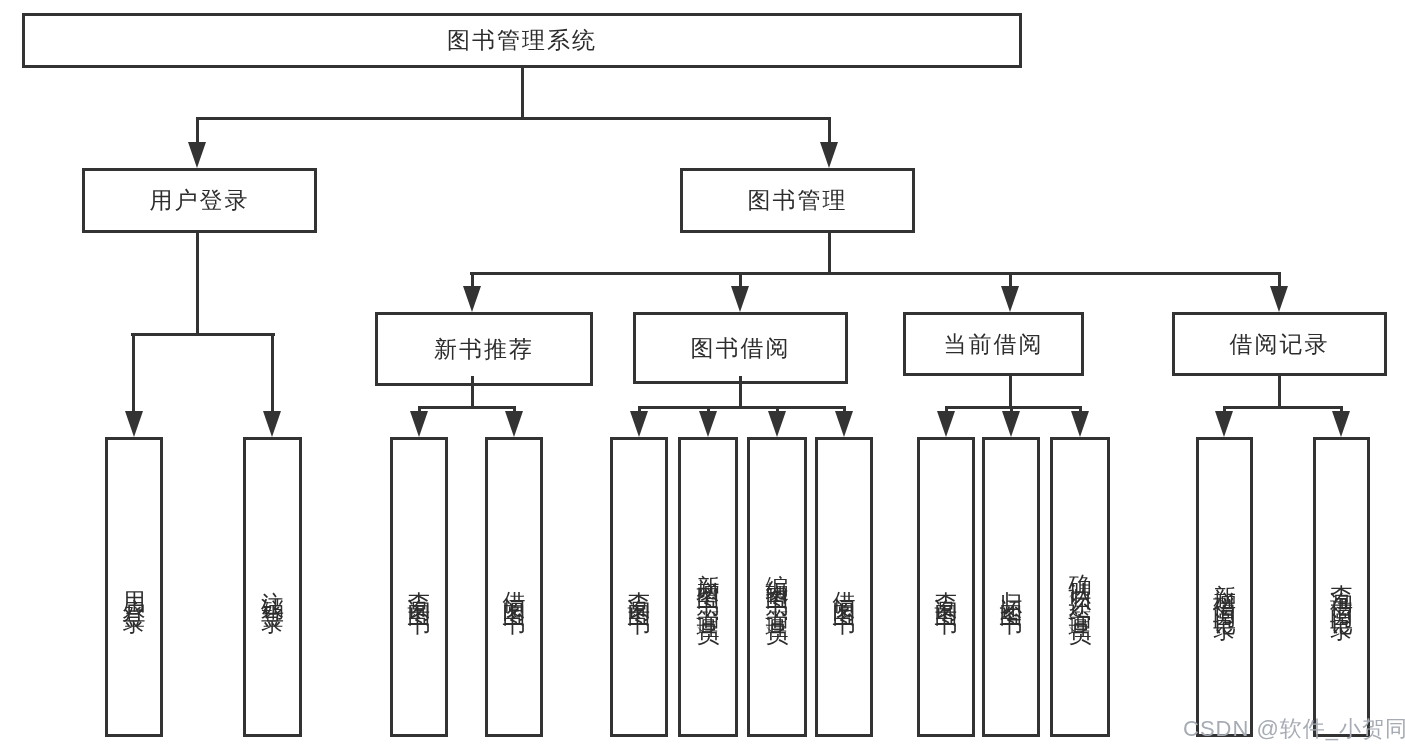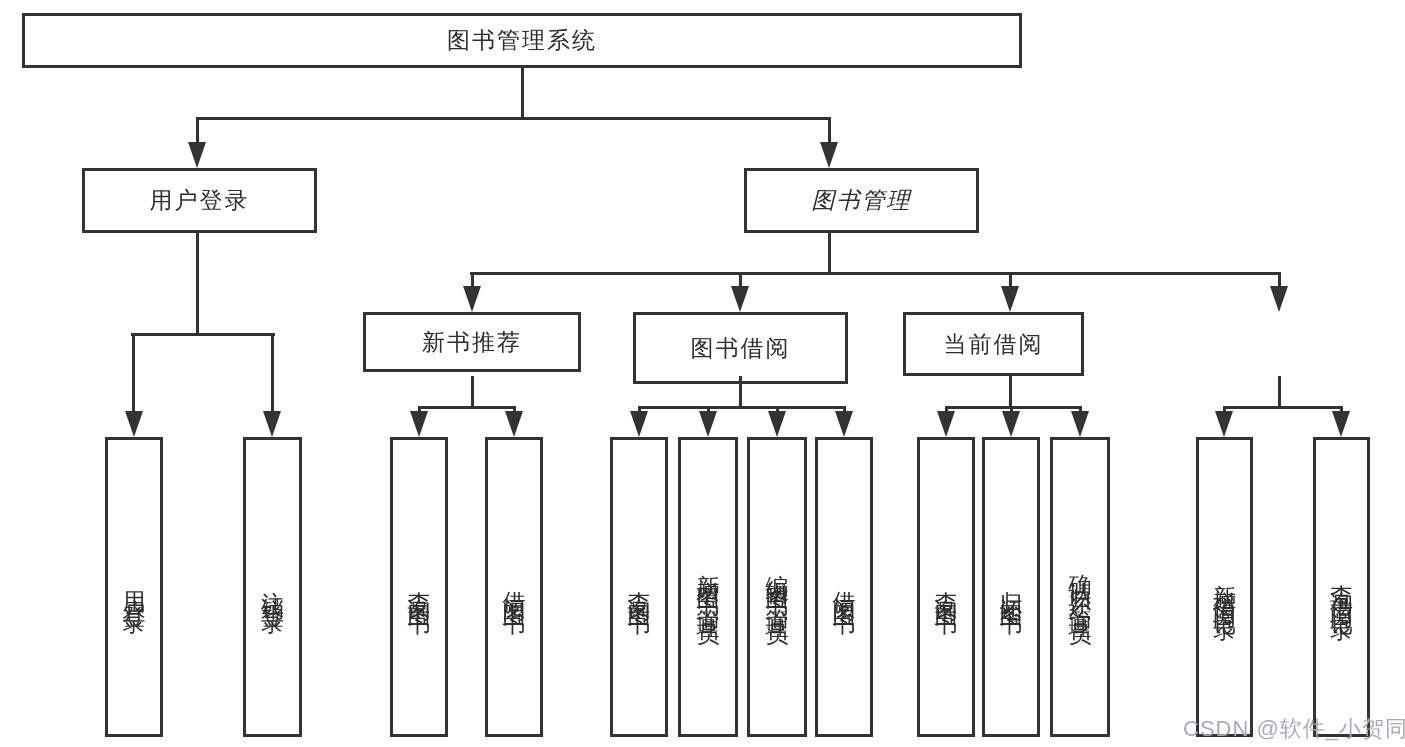--- a/index.html
+++ b/index.html
@@ -25,43 +25,44 @@
   <div class="box" style="left:22px;top:13px;width:1000px;height:55px;">图书管理系统</div>
 
   <div class="vl" style="left:521px;top:68px;height:50px;"></div>
   <div class="hl" style="left:196px;top:117px;width:635px;"></div>
   <div class="vl" style="left:196px;top:117px;height:28px;"></div>
   <div class="ar" style="left:188px;top:142px;"></div>
   <div class="vl" style="left:828px;top:117px;height:28px;"></div>
   <div class="ar" style="left:820px;top:142px;"></div>
 
   <div class="box" style="left:82px;top:168px;width:235px;height:65px;">用户登录</div>
-  <div class="box" style="left:744px;top:168px;width:235px;height:65px;font-style:italic;">图书管理</div>
+  <div class="box" style="left:680px;top:168px;width:235px;height:65px;">图书管理</div>
 
   <div class="vl" style="left:196px;top:233px;height:101px;"></div>
   <div class="hl" style="left:131px;top:333px;width:144px;"></div>
   <div class="vl" style="left:132px;top:333px;height:80px;"></div>
   <div class="ar" style="left:125px;top:411px;"></div>
   <div class="vl" style="left:271px;top:333px;height:80px;"></div>
   <div class="ar" style="left:263px;top:411px;"></div>
 
   <div class="vl" style="left:828px;top:233px;height:42px;"></div>
   <div class="hl" style="left:470px;top:272px;width:811px;"></div>
   <div class="vl" style="left:471px;top:272px;height:20px;"></div>
   <div class="ar" style="left:463px;top:286px;"></div>
   <div class="vl" style="left:739px;top:272px;height:20px;"></div>
   <div class="ar" style="left:731px;top:286px;"></div>
   <div class="vl" style="left:1009px;top:272px;height:20px;"></div>
   <div class="ar" style="left:1001px;top:286px;"></div>
   <div class="vl" style="left:1278px;top:272px;height:20px;"></div>
   <div class="ar" style="left:1270px;top:286px;"></div>
 
-  <div class="box" style="left:363px;top:312px;width:218px;height:60px;">新书推荐</div>
+  <div class="box" style="left:375px;top:312px;width:218px;height:74px;">新书推荐</div>
   <div class="box" style="left:633px;top:312px;width:215px;height:72px;">图书借阅</div>
   <div class="box" style="left:903px;top:312px;width:181px;height:64px;">当前借阅</div>
+  <div class="box" style="left:1172px;top:312px;width:215px;height:64px;">借阅记录</div>
 
   <div class="vl" style="left:471px;top:376px;height:32px;"></div>
   <div class="vl" style="left:739px;top:376px;height:32px;"></div>
   <div class="vl" style="left:1009px;top:376px;height:32px;"></div>
   <div class="vl" style="left:1278px;top:376px;height:32px;"></div>
 
   <div class="hl" style="left:418px;top:406px;width:97px;"></div>
   <div class="hl" style="left:638px;top:406px;width:208px;"></div>
   <div class="hl" style="left:945px;top:406px;width:136px;"></div>
   <div class="hl" style="left:1223px;top:406px;width:120px;"></div>

